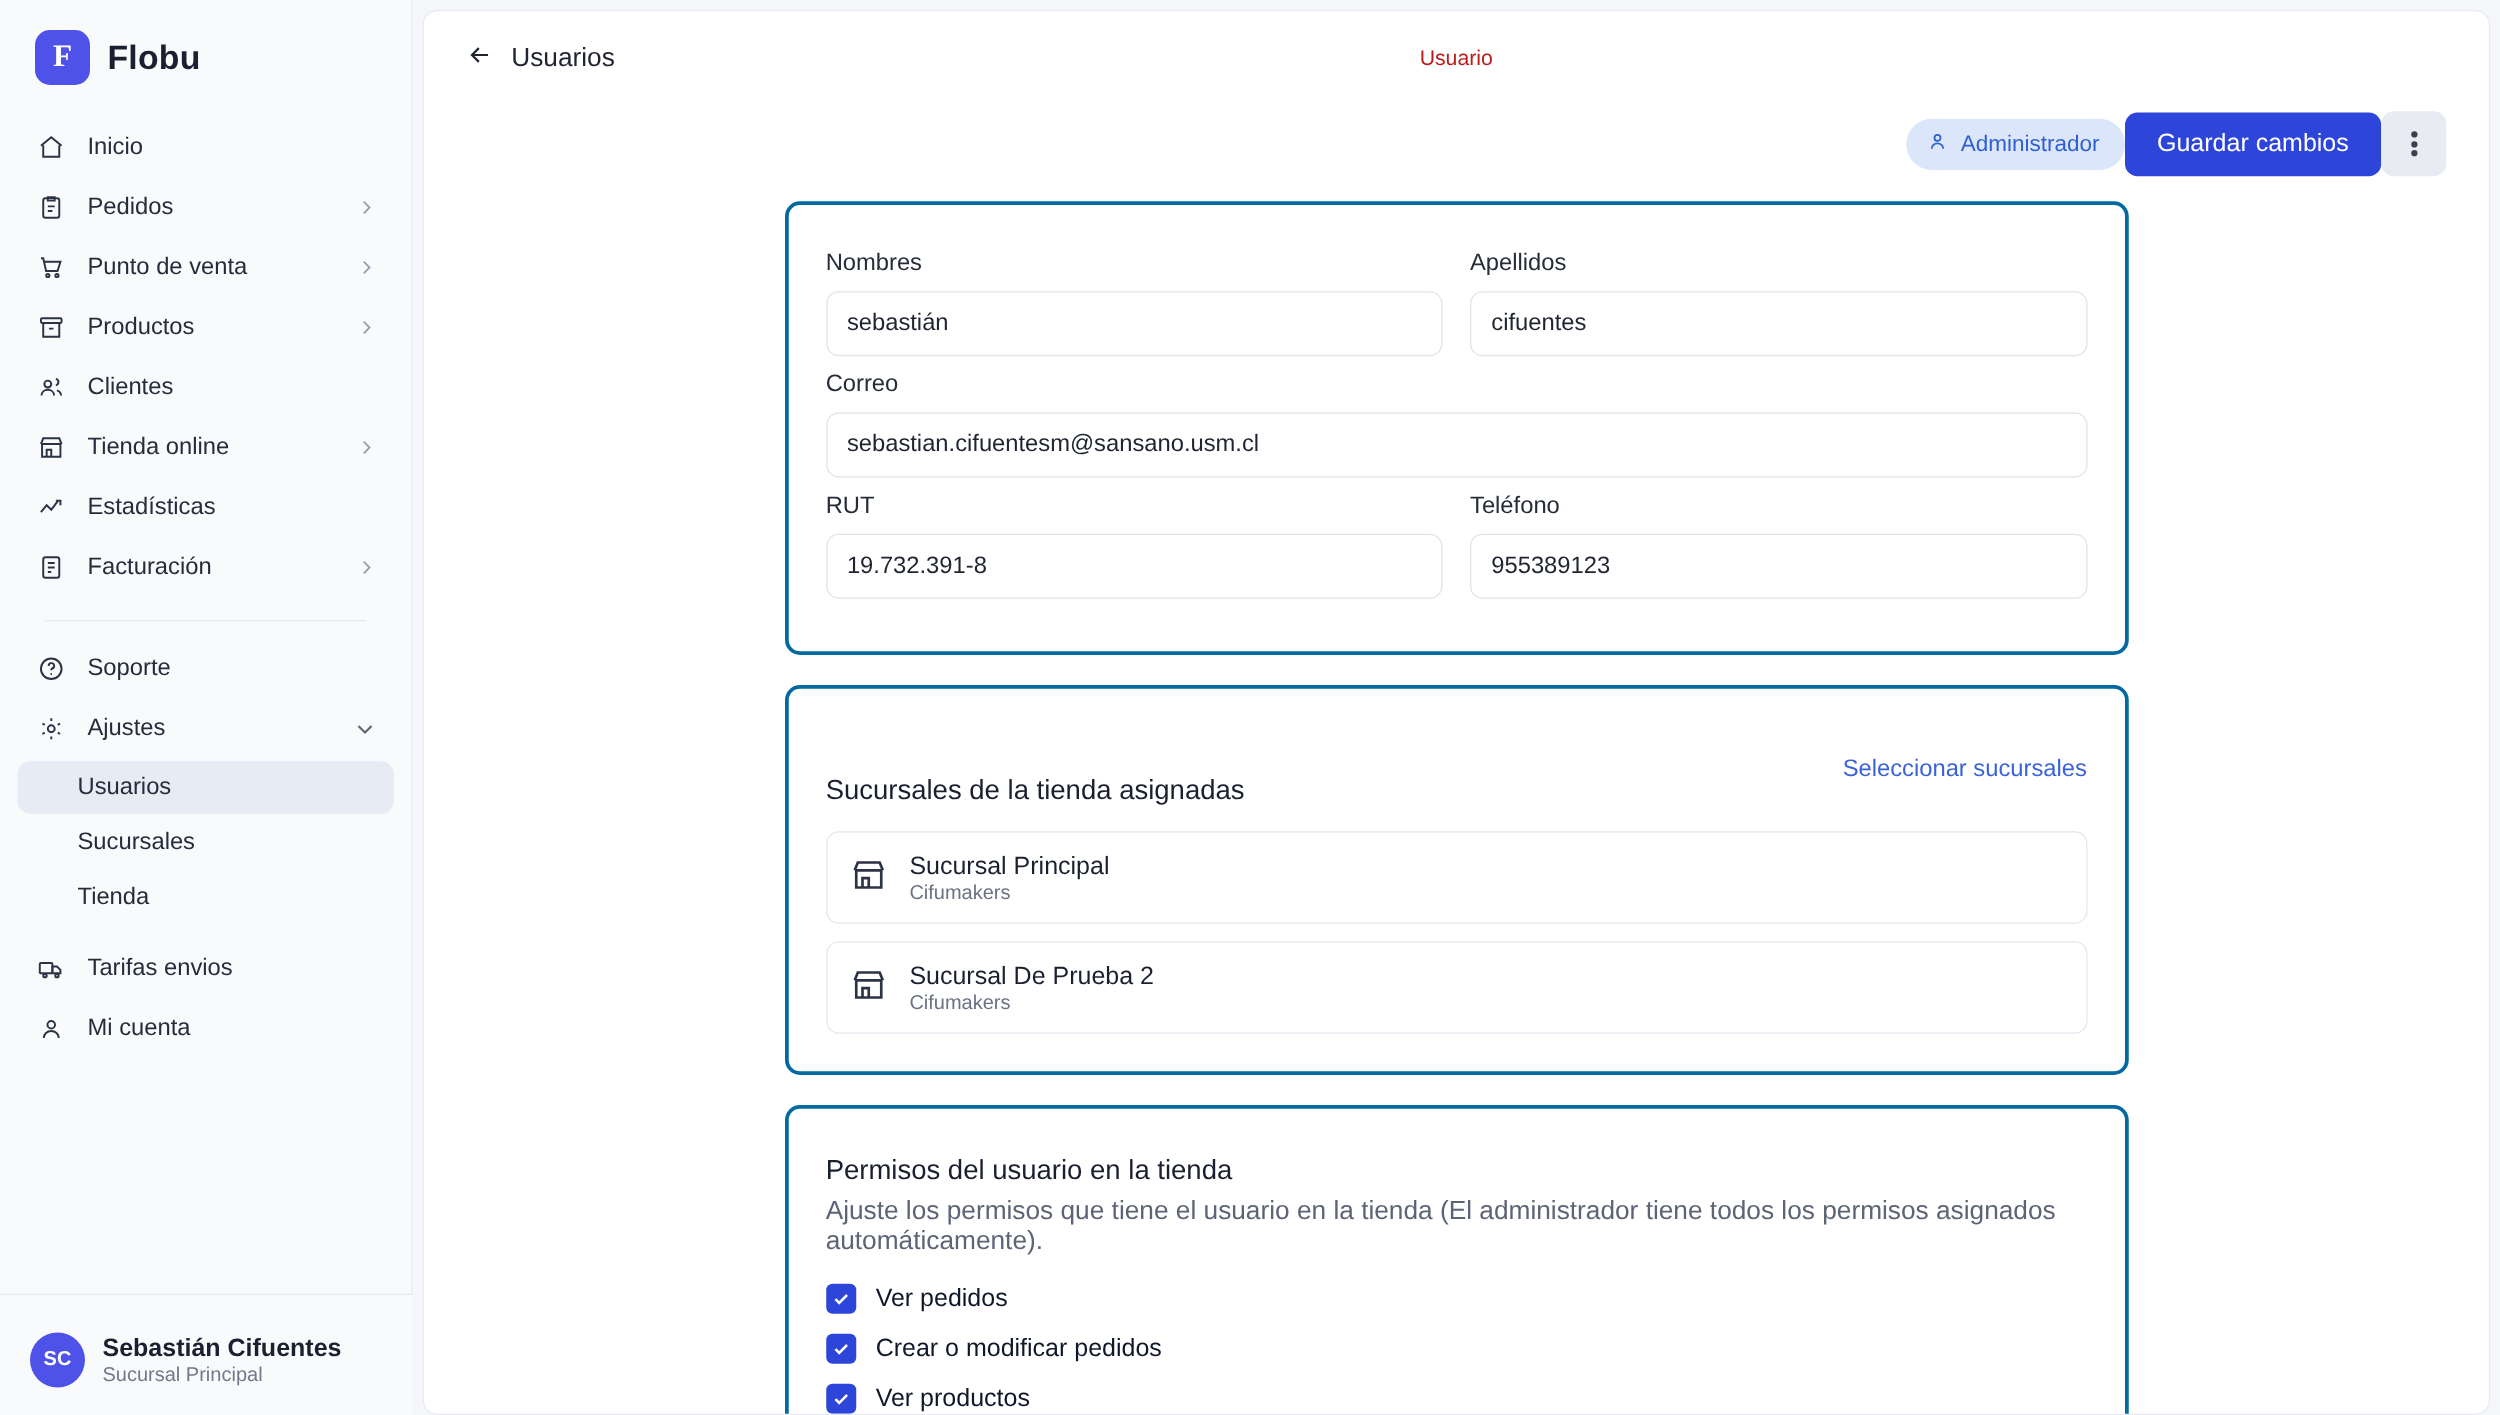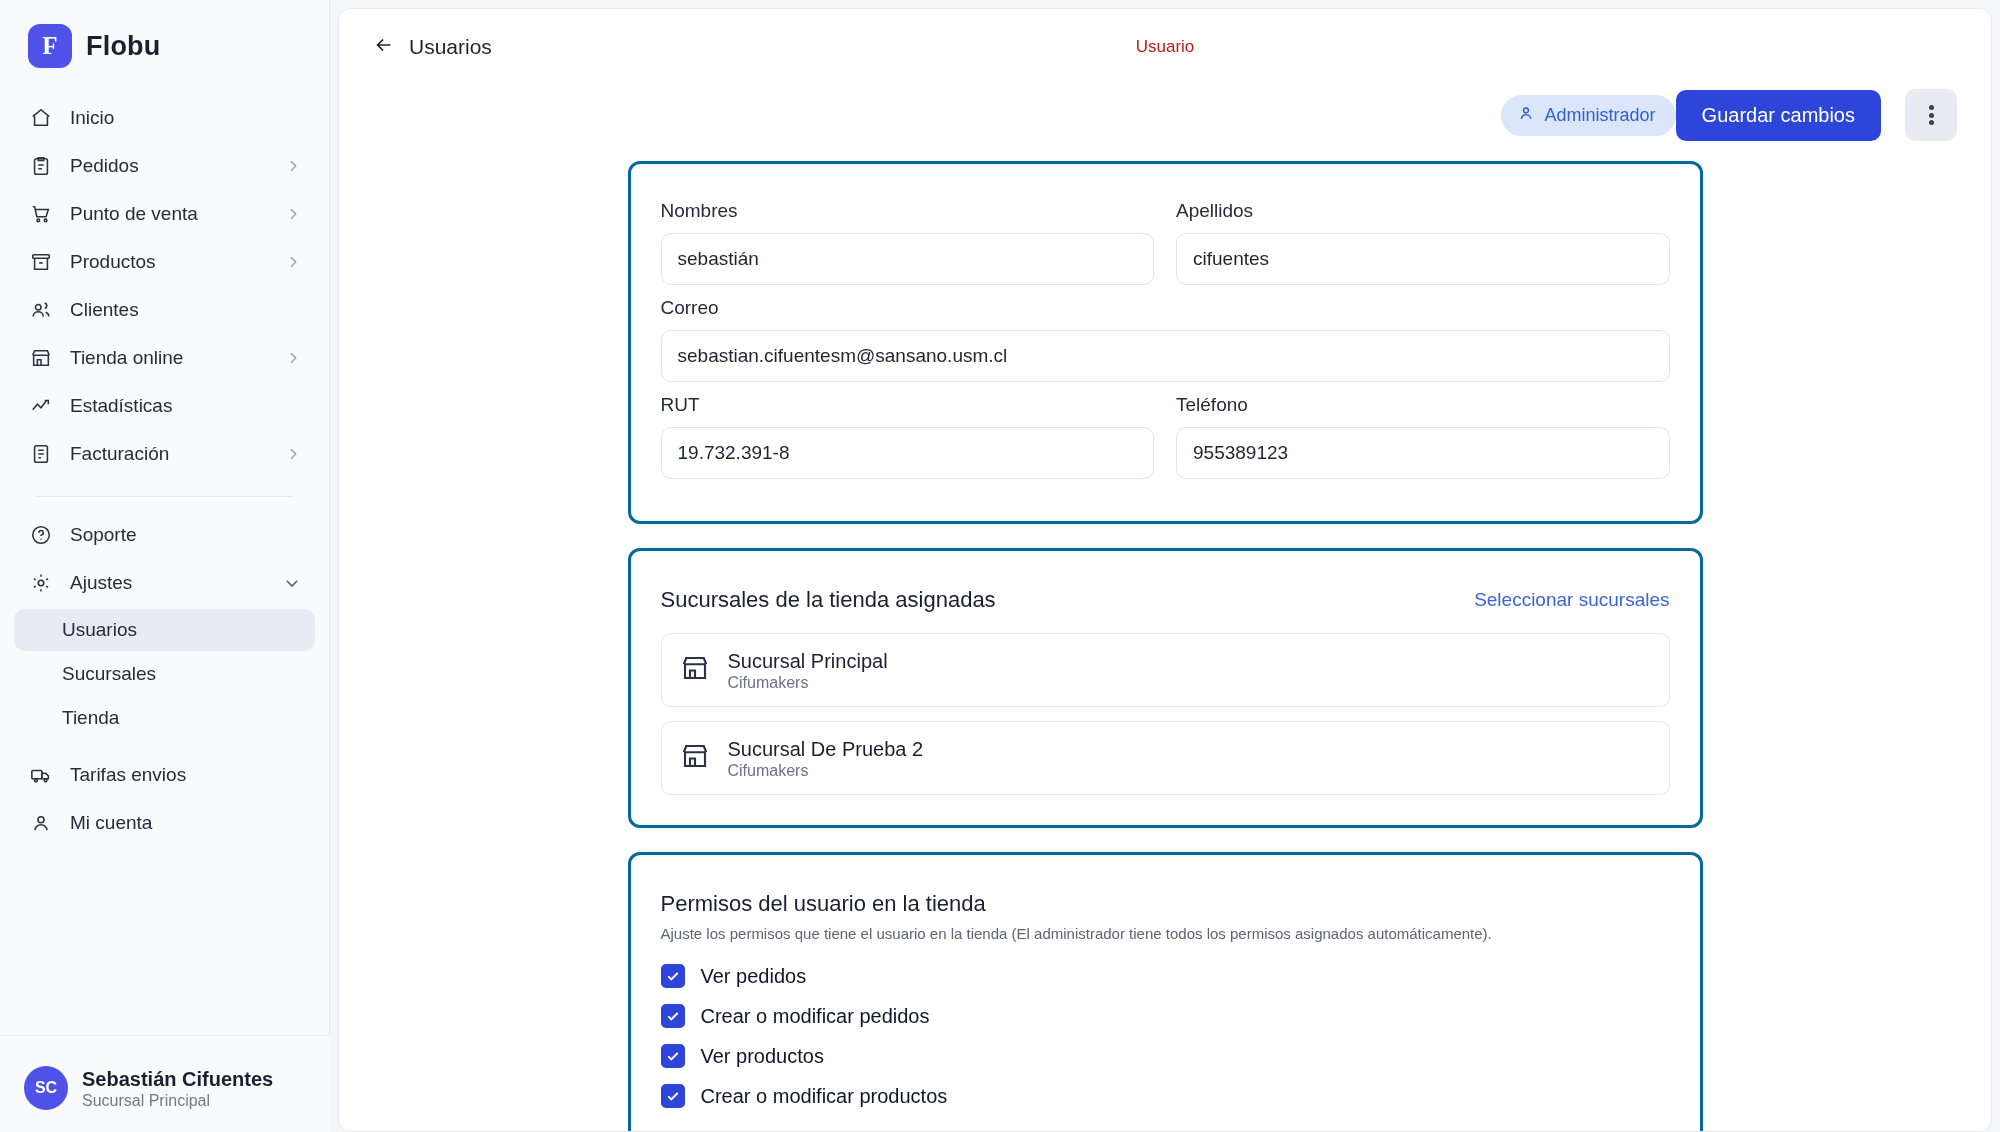--- a/index.html
+++ b/index.html
@@ -159,21 +159,21 @@
   .role-chip {
     display: inline-flex;
     align-items: center;
     gap: 10px;
     background: #dbe6fb;
     color: #2f5fd0;
     border-radius: 999px;
     padding: 9px 20px 9px 16px;
     font-size: 18px;
   }
-  .actions { display: flex; align-items: center; gap: 24px; }
+  .actions { display: flex; align-items: center; gap: 0; }
   .btn-primary {
     background: #2d45d8;
     color: #fff;
     border: none;
     border-radius: 10px;
     font-size: 20px;
     padding: 14px 26px;
     cursor: pointer;
     font-family: "Liberation Sans", sans-serif;
   }
@@ -229,41 +229,41 @@
     font-family: Liberation Sans, sans-serif;
     outline: none;
   }
 
   .card-head {
     display: flex;
     align-items: center;
     justify-content: space-between;
     margin-bottom: 20px;
   }
-  .card-title { font-size: 22px; color: #1b2030; }
+  .card-title { font-size: 22px; color: #1b2030; margin-top: 32px; }
   .link {
     font-size: 19px;
     color: #3b63d8;
     cursor: pointer;
   }
   .branch {
     display: flex;
     align-items: center;
     gap: 18px;
     border: 1px solid #e2e6ee;
     border-radius: 10px;
     padding: 14px 18px;
     margin-bottom: 14px;
   }
   .branch:last-child { margin-bottom: 0; }
   .branch .b-name { font-size: 20px; color: #1b2030; line-height: 1.3; }
   .branch .b-sub { font-size: 16px; color: #6a7283; }
 
   .perm-title { font-size: 22px; color: #1b2030; margin-bottom: 8px; }
-  .perm-desc { font-size: 15px; color: #5c6475; margin-bottom: 22px; }
+  .perm-desc { font-size: 21px; color: #5c6475; margin-bottom: 22px; }
   .perm {
     display: flex;
     align-items: center;
     gap: 16px;
     margin-bottom: 16px;
     font-size: 20px;
     color: #0f172a;
   }
   .cb {
     width: 24px; height: 24px;

